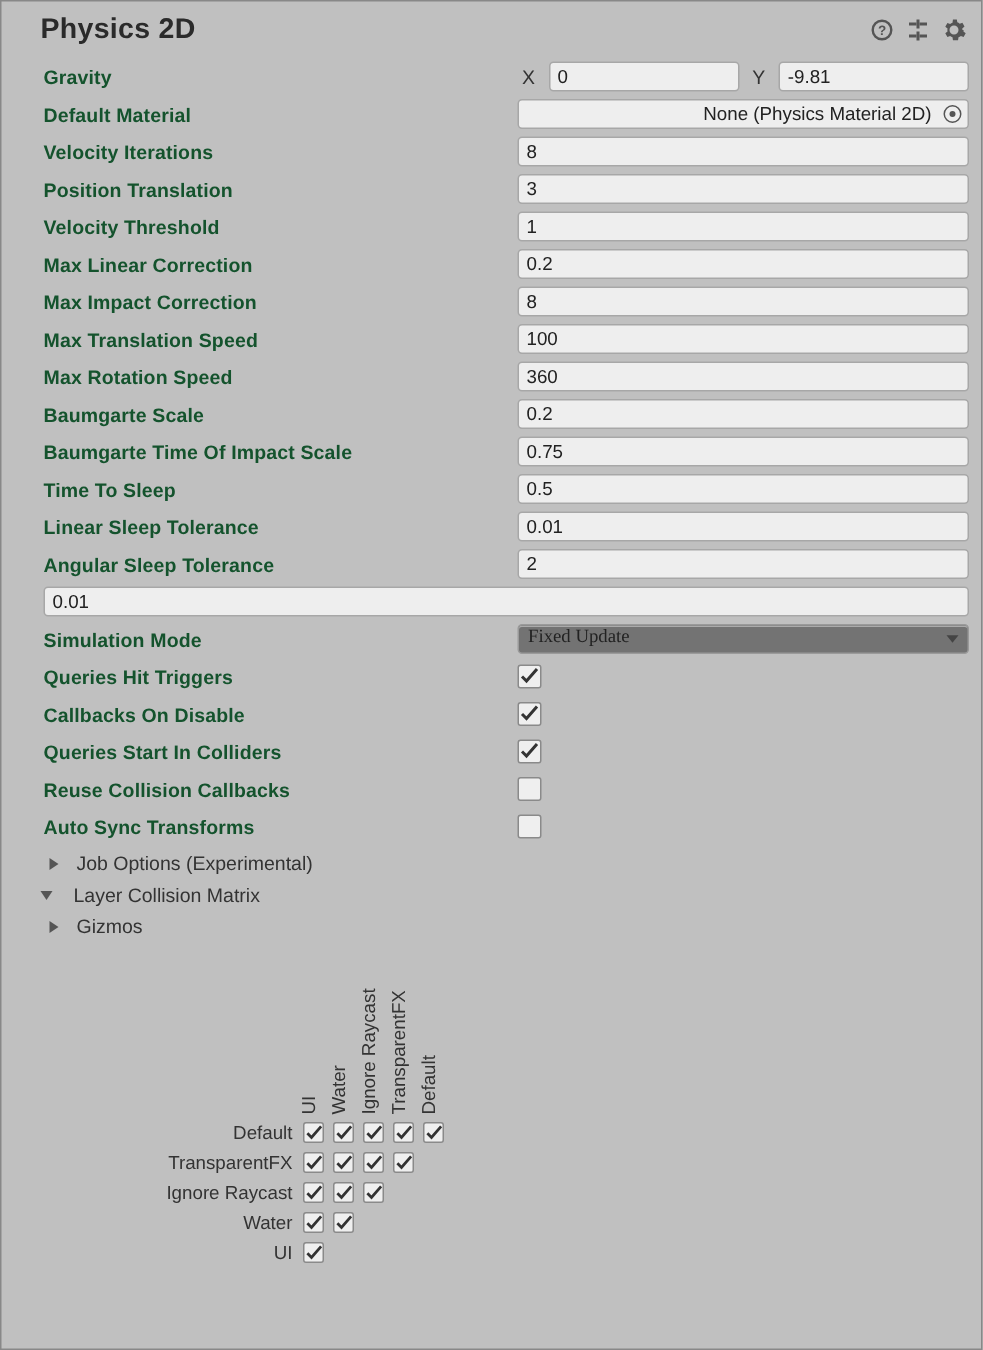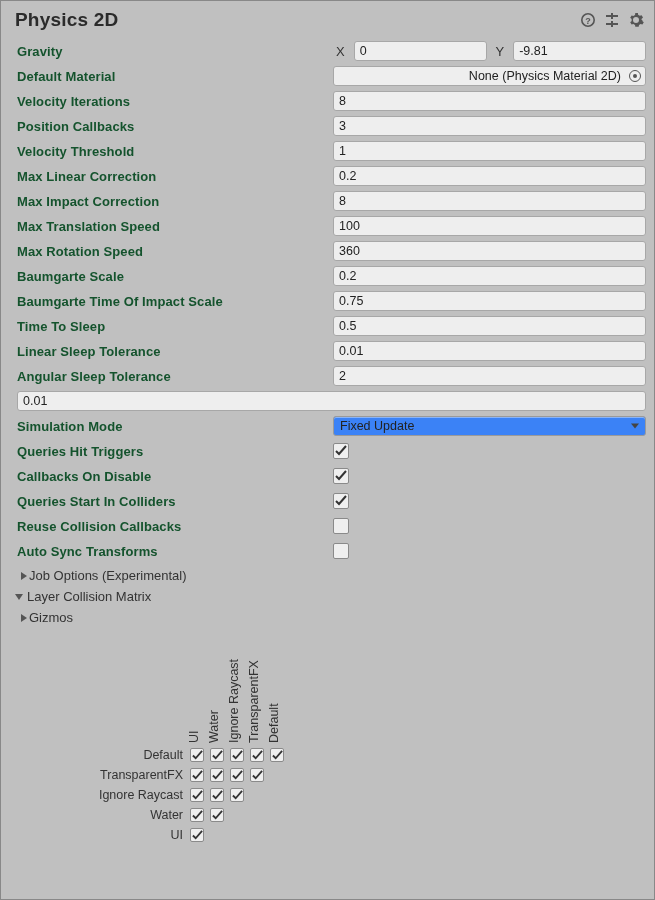--- a/index.html
+++ b/index.html
@@ -10,21 +10,21 @@
     background: #c0c0c0;
     font-family: "Segoe UI", Arial, sans-serif;
     font-size: 13px;
     color: #2b2b2b;
     overflow: hidden;
     border: 1px solid #888;
   }
   .panel {
     width: 100%;
     height: 100%;
-    padding: 6px 8px 8px 8px;
+    padding: 6px 8px 8px 20px;
   }
   .header {
     display: flex;
     align-items: center;
     justify-content: space-between;
     padding: 2px 2px 8px 6px;
   }
   .title {
     font-size: 19px;
     font-weight: 700;
@@ -74,33 +74,34 @@
   }
   .vec-label {
     font-size: 13px;
     color: #333;
     padding: 0 3px;
   }
   .vec-input {
     flex: 1;
   }
   .select {
-    background: #3b82f6;
+    background: #737373;
     border: 1px solid #9a9a9a;
     border-radius: 3px;
     height: 20px;
     padding: 0 24px 0 6px;
     font-size: 12.5px;
     color: #222;
     width: 100%;
     position: relative;
     display: flex;
-    align-items: center;
+    align-items: flex-start;
     cursor: pointer;
     box-shadow: inset 0 1px 0 rgba(255,255,255,0.4);
+    font-family: Liberation Serif, serif;
   }
   .select .caret {
     position: absolute;
     right: 6px;
     top: 50%;
     transform: translateY(-50%);
     width: 0; height: 0;
     border-left: 4px solid transparent;
     border-right: 4px solid transparent;
     border-top: 5px solid #444;
@@ -146,21 +147,21 @@
     justify-content: center;
     cursor: pointer;
   }
   .chk svg { width: 12px; height: 12px; display: none; }
   .chk.checked svg { display: block; }
   .foldout {
     display: flex;
     align-items: center;
     padding: 4px 0 2px 12px;
     cursor: pointer;
-    gap: 2px;
+    gap: 12px;
   }
   .fold-arrow {
     width: 0; height: 0;
     border-top: 4px solid transparent;
     border-bottom: 4px solid transparent;
     border-left: 6px solid #555;
   }
   .fold-arrow.open {
     border-left: 4px solid transparent;
     border-right: 4px solid transparent;
@@ -268,21 +269,21 @@
     </div>
   </div>
 
   <div class="row">
     <div class="label">Velocity Iterations</div>
     <div class="field">
         <input type="text" class="num" value="8" style="">
       </div>
   </div>
   <div class="row">
-    <div class="label">Position Callbacks</div>
+    <div class="label">Position Translation</div>
     <div class="field">
         <input type="text" class="num" value="3" style="">
       </div>
   </div>
   <div class="row">
     <div class="label">Velocity Threshold</div>
     <div class="field">
         <input type="text" class="num" value="1" style="">
       </div>
   </div>

